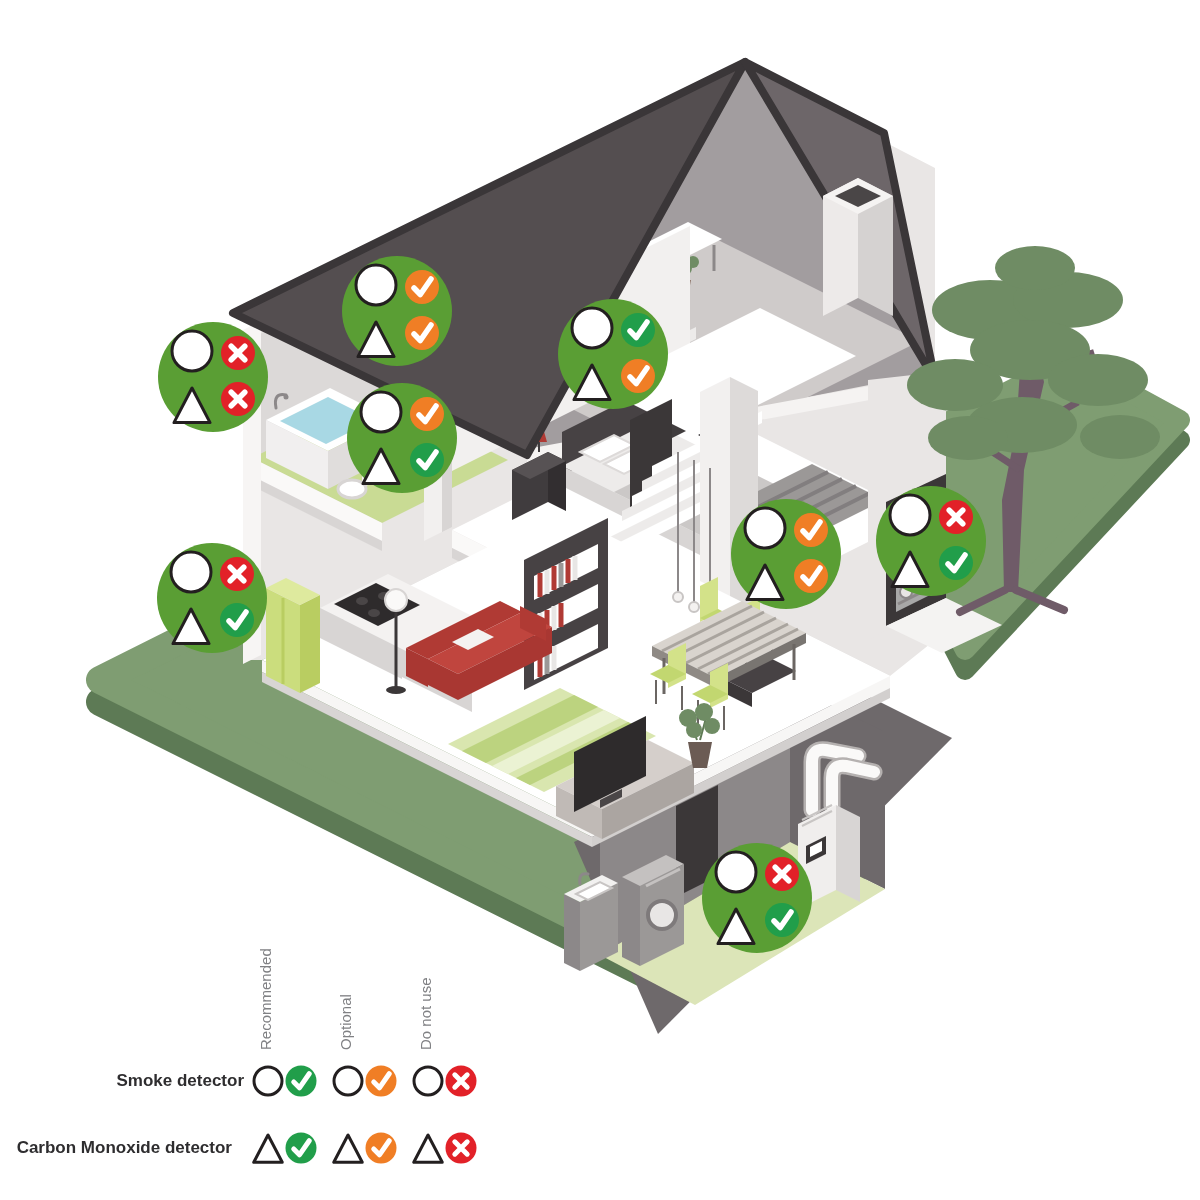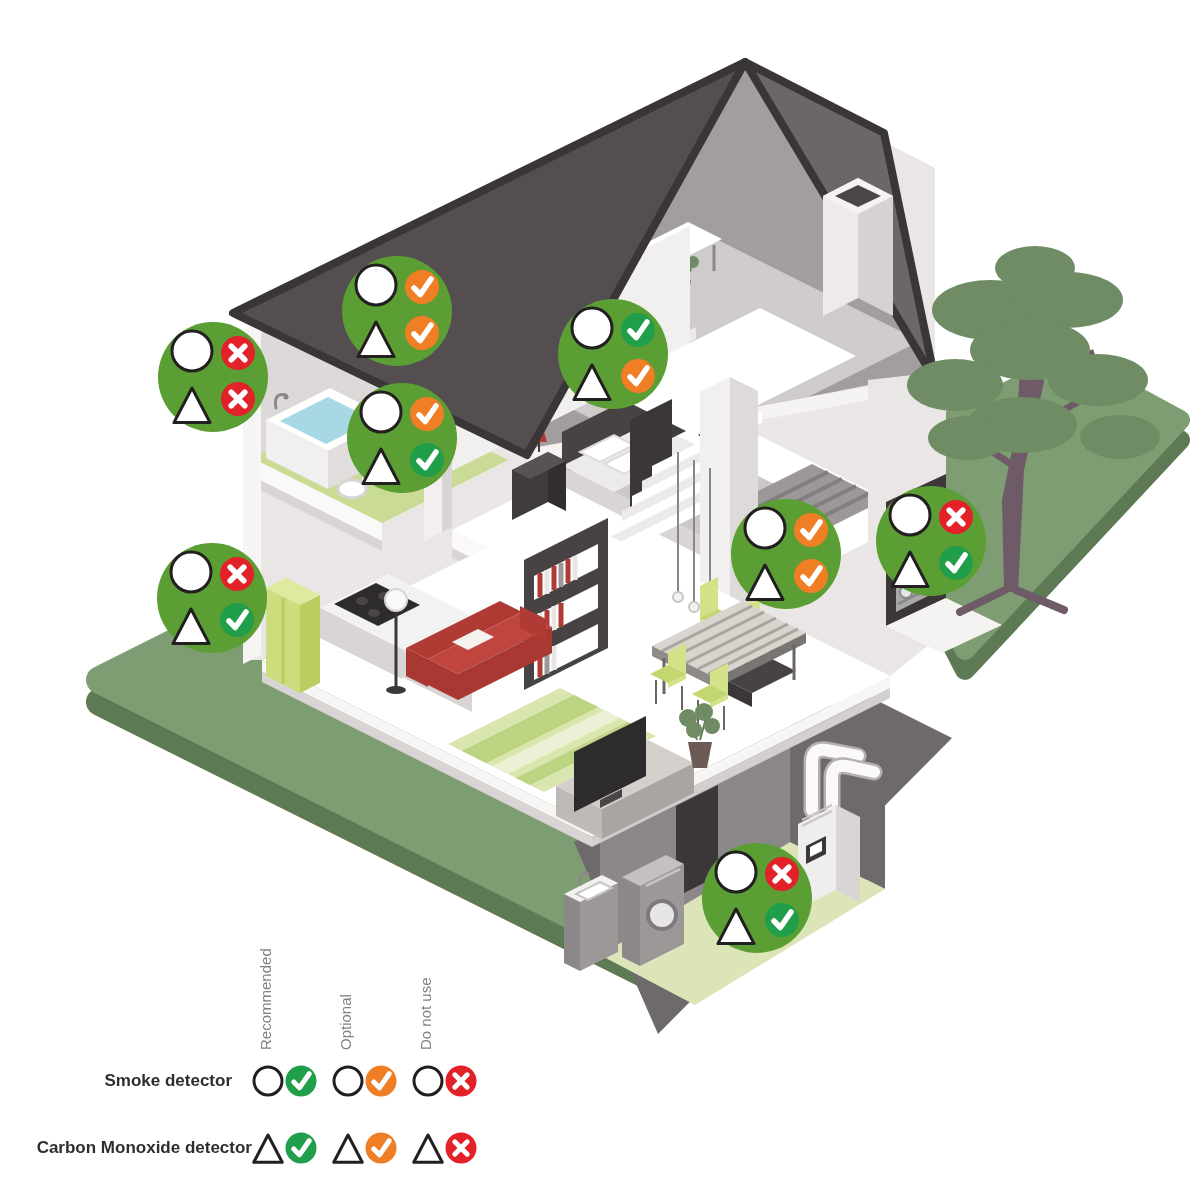--- a/index.html
+++ b/index.html
@@ -490,21 +490,21 @@
     <circle cx="25" cy="22" r="17" fill="#219E4A"></circle>
             <path d="M 17.01 23.02 L 23.3 29.48 L 34.01 14.010000000000002" stroke="#FFFFFF" stroke-width="5.5" fill="none" stroke-linecap="round" stroke-linejoin="round"></path>
           </g>
     </svg></div>
     </div>
 
 <div id="legend-layer">
       <div class="legend-header" style="left: 275px; top: 1032px;">Recommended</div>
       <div class="legend-header" style="left: 355px; top: 1032px;">Optional</div>
       <div class="legend-header" style="left: 435px; top: 1032px;">Do not use</div>
-      <div class="legend-label" style="left: 0px; top: 1071px;">Smoke detector</div>
+      <div class="legend-label" style="left: 12px; top: 1071px;">Smoke detector</div>
       <div class="legend-cell" style="left: 250px; top: 1063px;"><svg width="69" height="36" viewBox="0 0 69 36">
         <circle cx="18" cy="18" r="14" fill="#FFFFFF" stroke="#231F20" stroke-width="3" stroke-linejoin="round"></circle>
         <g>
     <circle cx="51" cy="18" r="15.5" fill="#219E4A"></circle>
             <path d="M 43.715 18.93 L 49.45 24.82 L 59.215 10.715" stroke="#FFFFFF" stroke-width="5" fill="none" stroke-linecap="round" stroke-linejoin="round"></path>
           </g>
       </svg></div>
       <div class="legend-cell" style="left: 330px; top: 1063px;"><svg width="69" height="36" viewBox="0 0 69 36">
         <circle cx="18" cy="18" r="14" fill="#FFFFFF" stroke="#231F20" stroke-width="3" stroke-linejoin="round"></circle>
         <g>
@@ -512,21 +512,21 @@
             <path d="M 43.715 18.93 L 49.45 24.82 L 59.215 10.715" stroke="#FFFFFF" stroke-width="5" fill="none" stroke-linecap="round" stroke-linejoin="round"></path>
           </g>
       </svg></div>
       <div class="legend-cell" style="left: 410px; top: 1063px;"><svg width="69" height="36" viewBox="0 0 69 36">
         <circle cx="18" cy="18" r="14" fill="#FFFFFF" stroke="#231F20" stroke-width="3" stroke-linejoin="round"></circle>
         <g>
     <circle cx="51" cy="18" r="15.5" fill="#E22128"></circle>
             <path d="M 44.8 11.8 L 57.2 24.2 M 57.2 11.8 L 44.8 24.2" stroke="#FFFFFF" stroke-width="5" stroke-linecap="round"></path>
           </g>
       </svg></div>
-      <div class="legend-label" style="left: 0px; top: 1138px; padding-left: 20px;">Carbon Monoxide detector</div>
+      <div class="legend-label" style="left: 0px; top: 1138px;">Carbon Monoxide detector</div>
       <div class="legend-cell" style="left: 250px; top: 1130px;"><svg width="69" height="36" viewBox="0 0 69 36">
         <polygon points="18,5 3.75,32.3 32.25,32.3" fill="#FFFFFF" stroke="#231F20" stroke-width="3" stroke-linejoin="round"></polygon>
         <g>
     <circle cx="51" cy="18" r="15.5" fill="#219E4A"></circle>
             <path d="M 43.715 18.93 L 49.45 24.82 L 59.215 10.715" stroke="#FFFFFF" stroke-width="5" fill="none" stroke-linecap="round" stroke-linejoin="round"></path>
           </g>
       </svg></div>
       <div class="legend-cell" style="left: 330px; top: 1130px;"><svg width="69" height="36" viewBox="0 0 69 36">
         <polygon points="18,5 3.75,32.3 32.25,32.3" fill="#FFFFFF" stroke="#231F20" stroke-width="3" stroke-linejoin="round"></polygon>
         <g>

